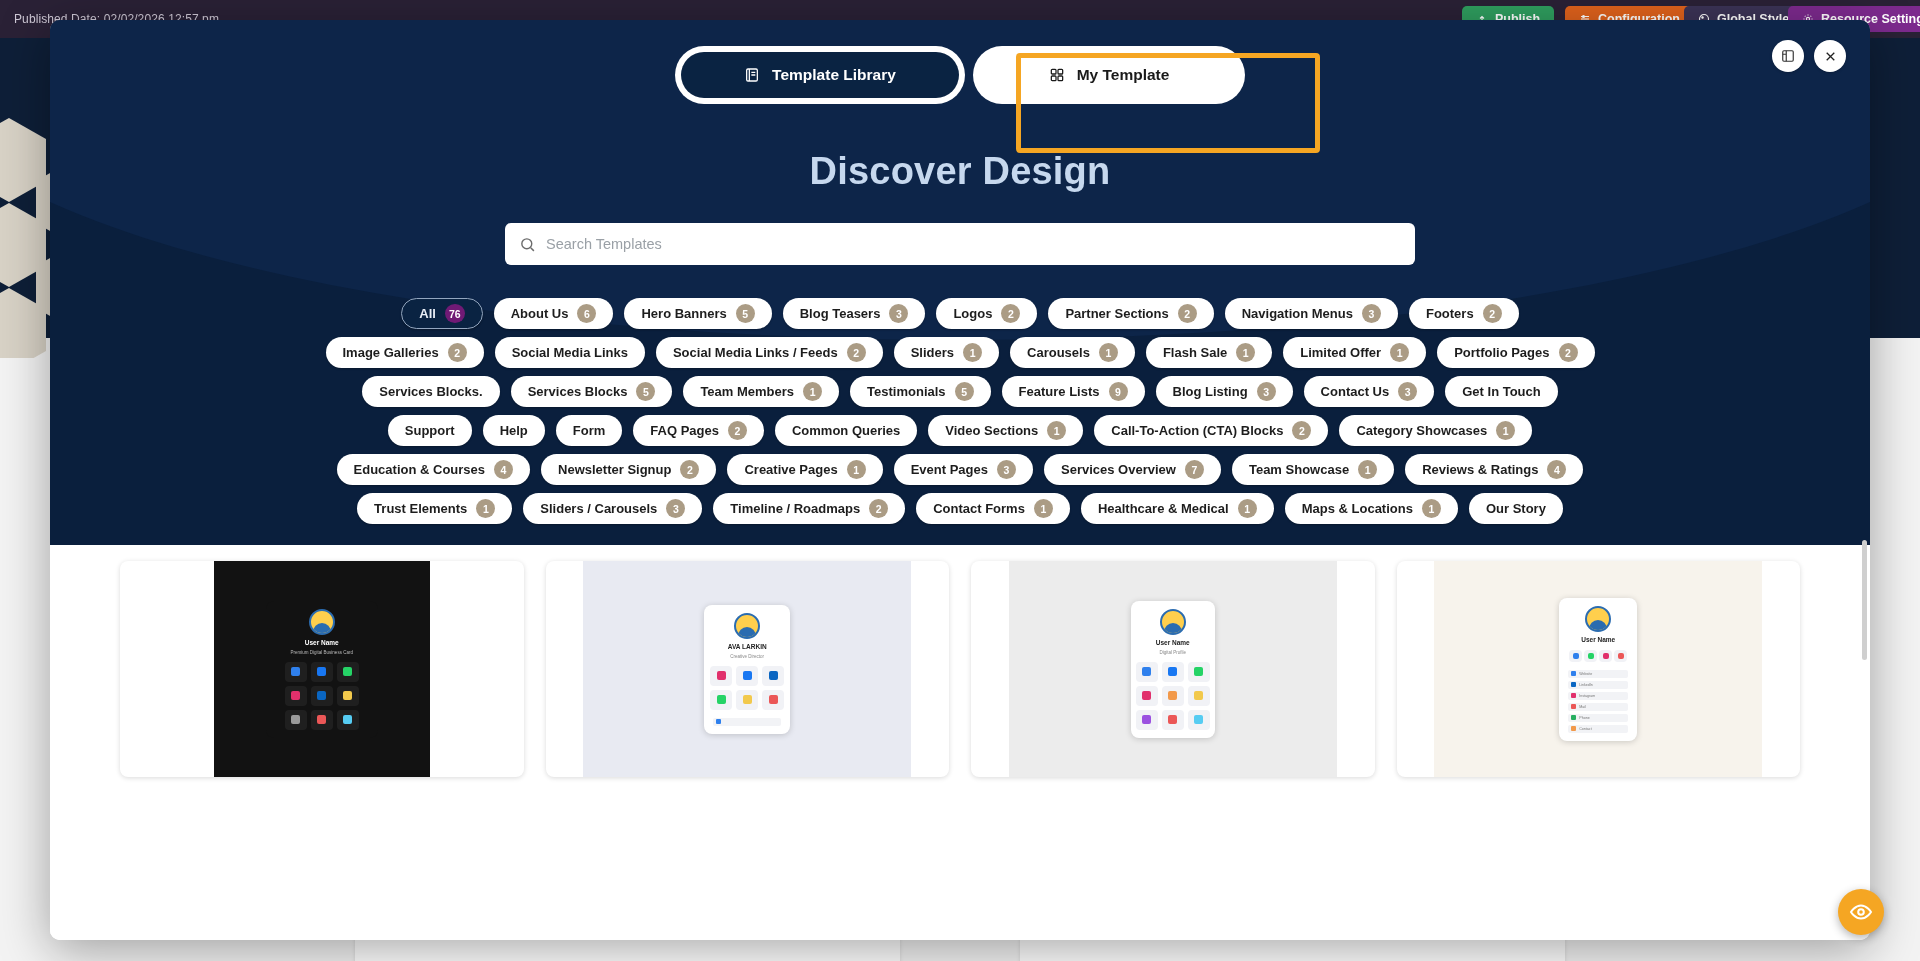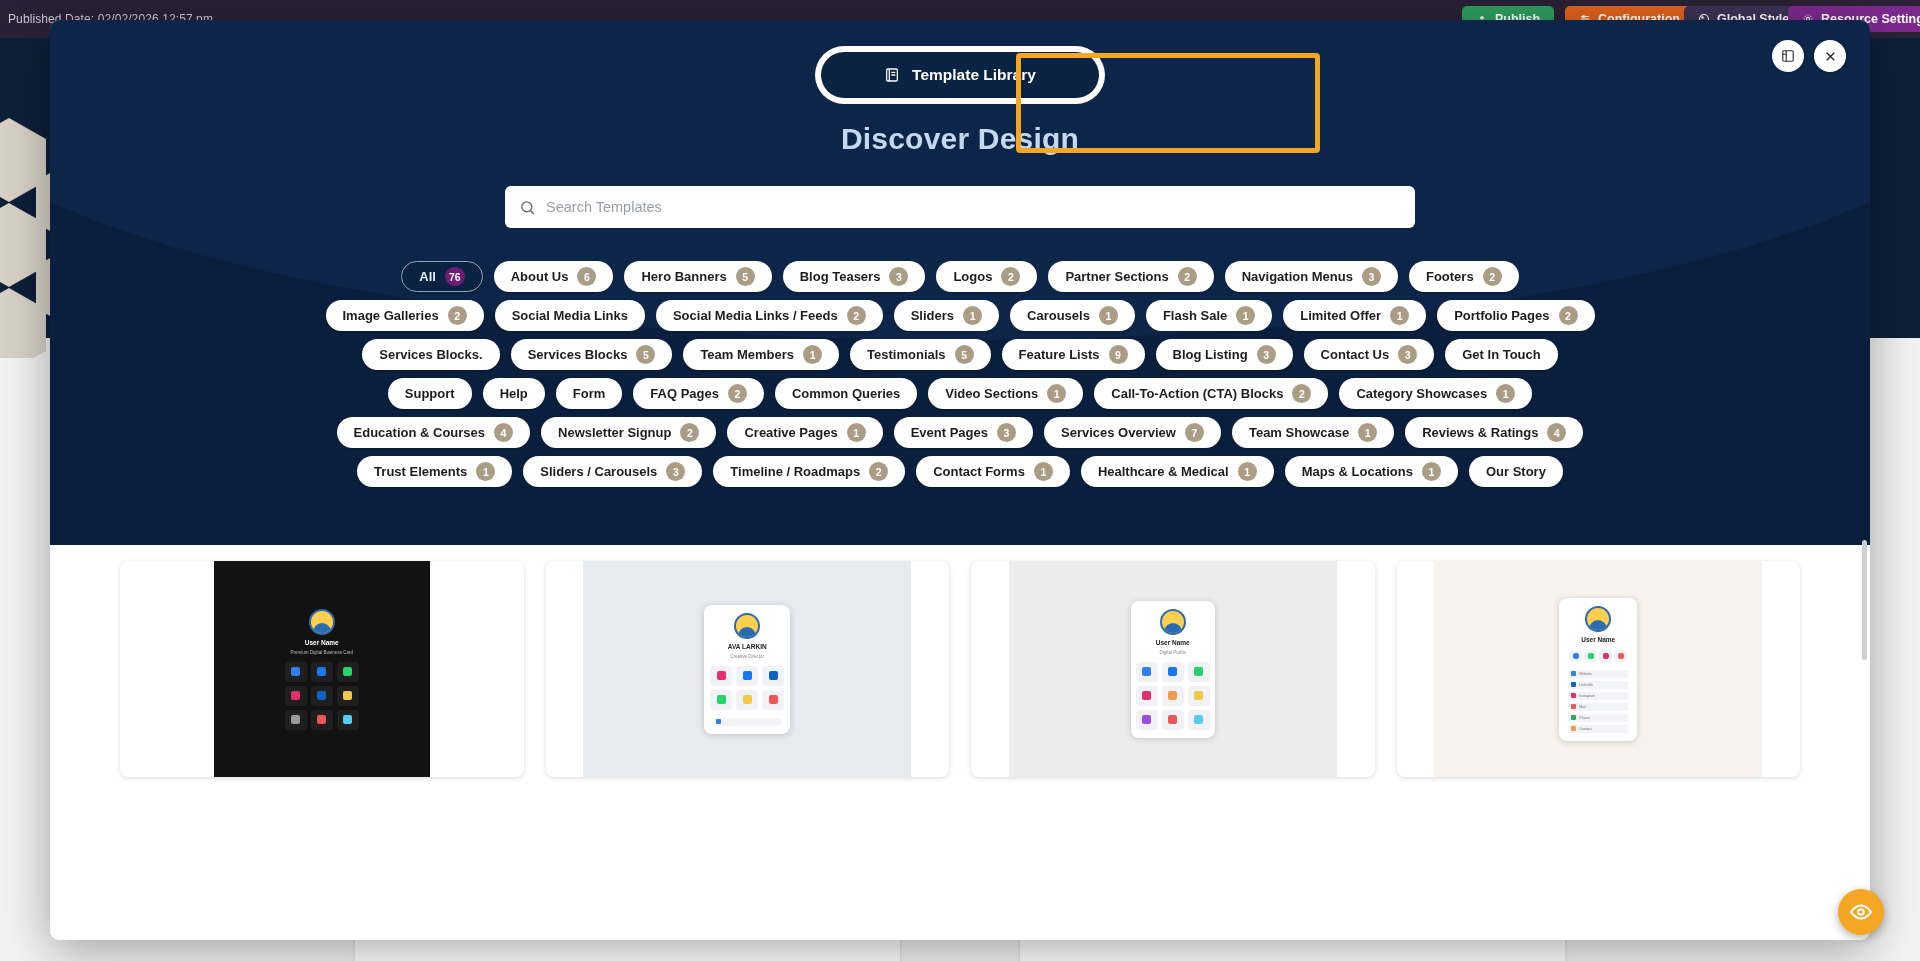--- a/index.html
+++ b/index.html
@@ -10,21 +10,21 @@
     background: #ffffff;
   }
 
   
   .page-bg { position: absolute; inset: 0; background: #f1f1f1; }
   .bg-topbar {
     position: absolute; left: 0; top: 0; width: 1920px; height: 38px;
     background: #2a2136; display: flex; align-items: center;
   }
   .bg-pub {
-    color: #cfc9d6; font-size: 12px; padding-left: 8px; letter-spacing: .1px;
+    color: #cfc9d6; font-size: 12px; padding-left: 14px; letter-spacing: .1px;
     white-space: nowrap;
     text-align: right;
   }
   .bg-btn {
     height: 26px; border-radius: 5px; display: flex; align-items: center;
     gap: 7px; padding: 0 14px; font-size: 12.5px; color: #fff; font-weight: 600;
     position: absolute; top: 6px; white-space: nowrap;
   }
   .bg-btn.publish { background: #2f9e5f; left: 1462px; }
   .bg-btn.configure { background: #e0621c; left: 1565px; }
@@ -88,22 +88,22 @@
   .tab.inactive { background: #ffffff; color: #1a1a1a; }
   .tab svg { flex: 0 0 auto; }
 
   .focus-ring {
     position: absolute; left: 966px; top: 33px; width: 304px; height: 100px;
     border: 5px solid #f5a623; border-radius: 4px; z-index: 5;
     pointer-events: none;
   }
 
   .hero-title {
-    text-align: center; margin-top: 18px;
-    font-size: 30px; font-weight: 700; color: #c6d8ee; letter-spacing: .2px;
+    text-align: center; margin-top: 46px;
+    font-size: 38px; font-weight: 700; color: #c6d8ee; letter-spacing: .2px;
   }
   .hero-sub {
     text-align: center; margin-top: 14px;
     font-size: 16.5px; color: #aabdd4; font-weight: 400;
   }
 
   
   .search-wrap { display: flex; justify-content: center; margin-top: 30px; }
   .search-box {
     width: 910px; height: 42px; background: #fff; border-radius: 6px;
@@ -321,20 +321,31 @@
       <div class="tabs-row">
         <div class="tab-shell first">
           <button class="tab active">
             <svg width="16" height="16" viewBox="0 0 24 24" fill="none" stroke="#fff" stroke-width="1.9">
               <rect x="4" y="3" width="16" height="18" rx="2"></rect>
                 <path d="M8 3v18M11 8h6M11 12h6"></path>
             </svg>
             <span>Template Library</span>
           </button>
         </div>
+        <div class="tab-shell second">
+          <button class="tab inactive">
+            <svg width="16" height="16" viewBox="0 0 24 24" fill="none" stroke="#1a1a1a" stroke-width="1.9">
+              <rect x="3.5" y="3.5" width="7" height="7" rx="1.3"></rect>
+                <rect x="13.5" y="3.5" width="7" height="7" rx="1.3"></rect>
+              <rect x="3.5" y="13.5" width="7" height="7" rx="1.3"></rect>
+                <rect x="13.5" y="13.5" width="7" height="7" rx="1.3"></rect>
+            </svg>
+            <span>My Template</span>
+          </button>
+        </div>
       </div>
 
       <div class="hero-title">Discover Design</div>
 
       <div class="search-wrap">
         <div class="search-box">
           <svg width="17" height="17" viewBox="0 0 24 24" fill="none" stroke="#6b6b6b" stroke-width="2">
             <circle cx="11" cy="11" r="7"></circle>
               <path d="M16.5 16.5L21 21"></path>
           </svg>

